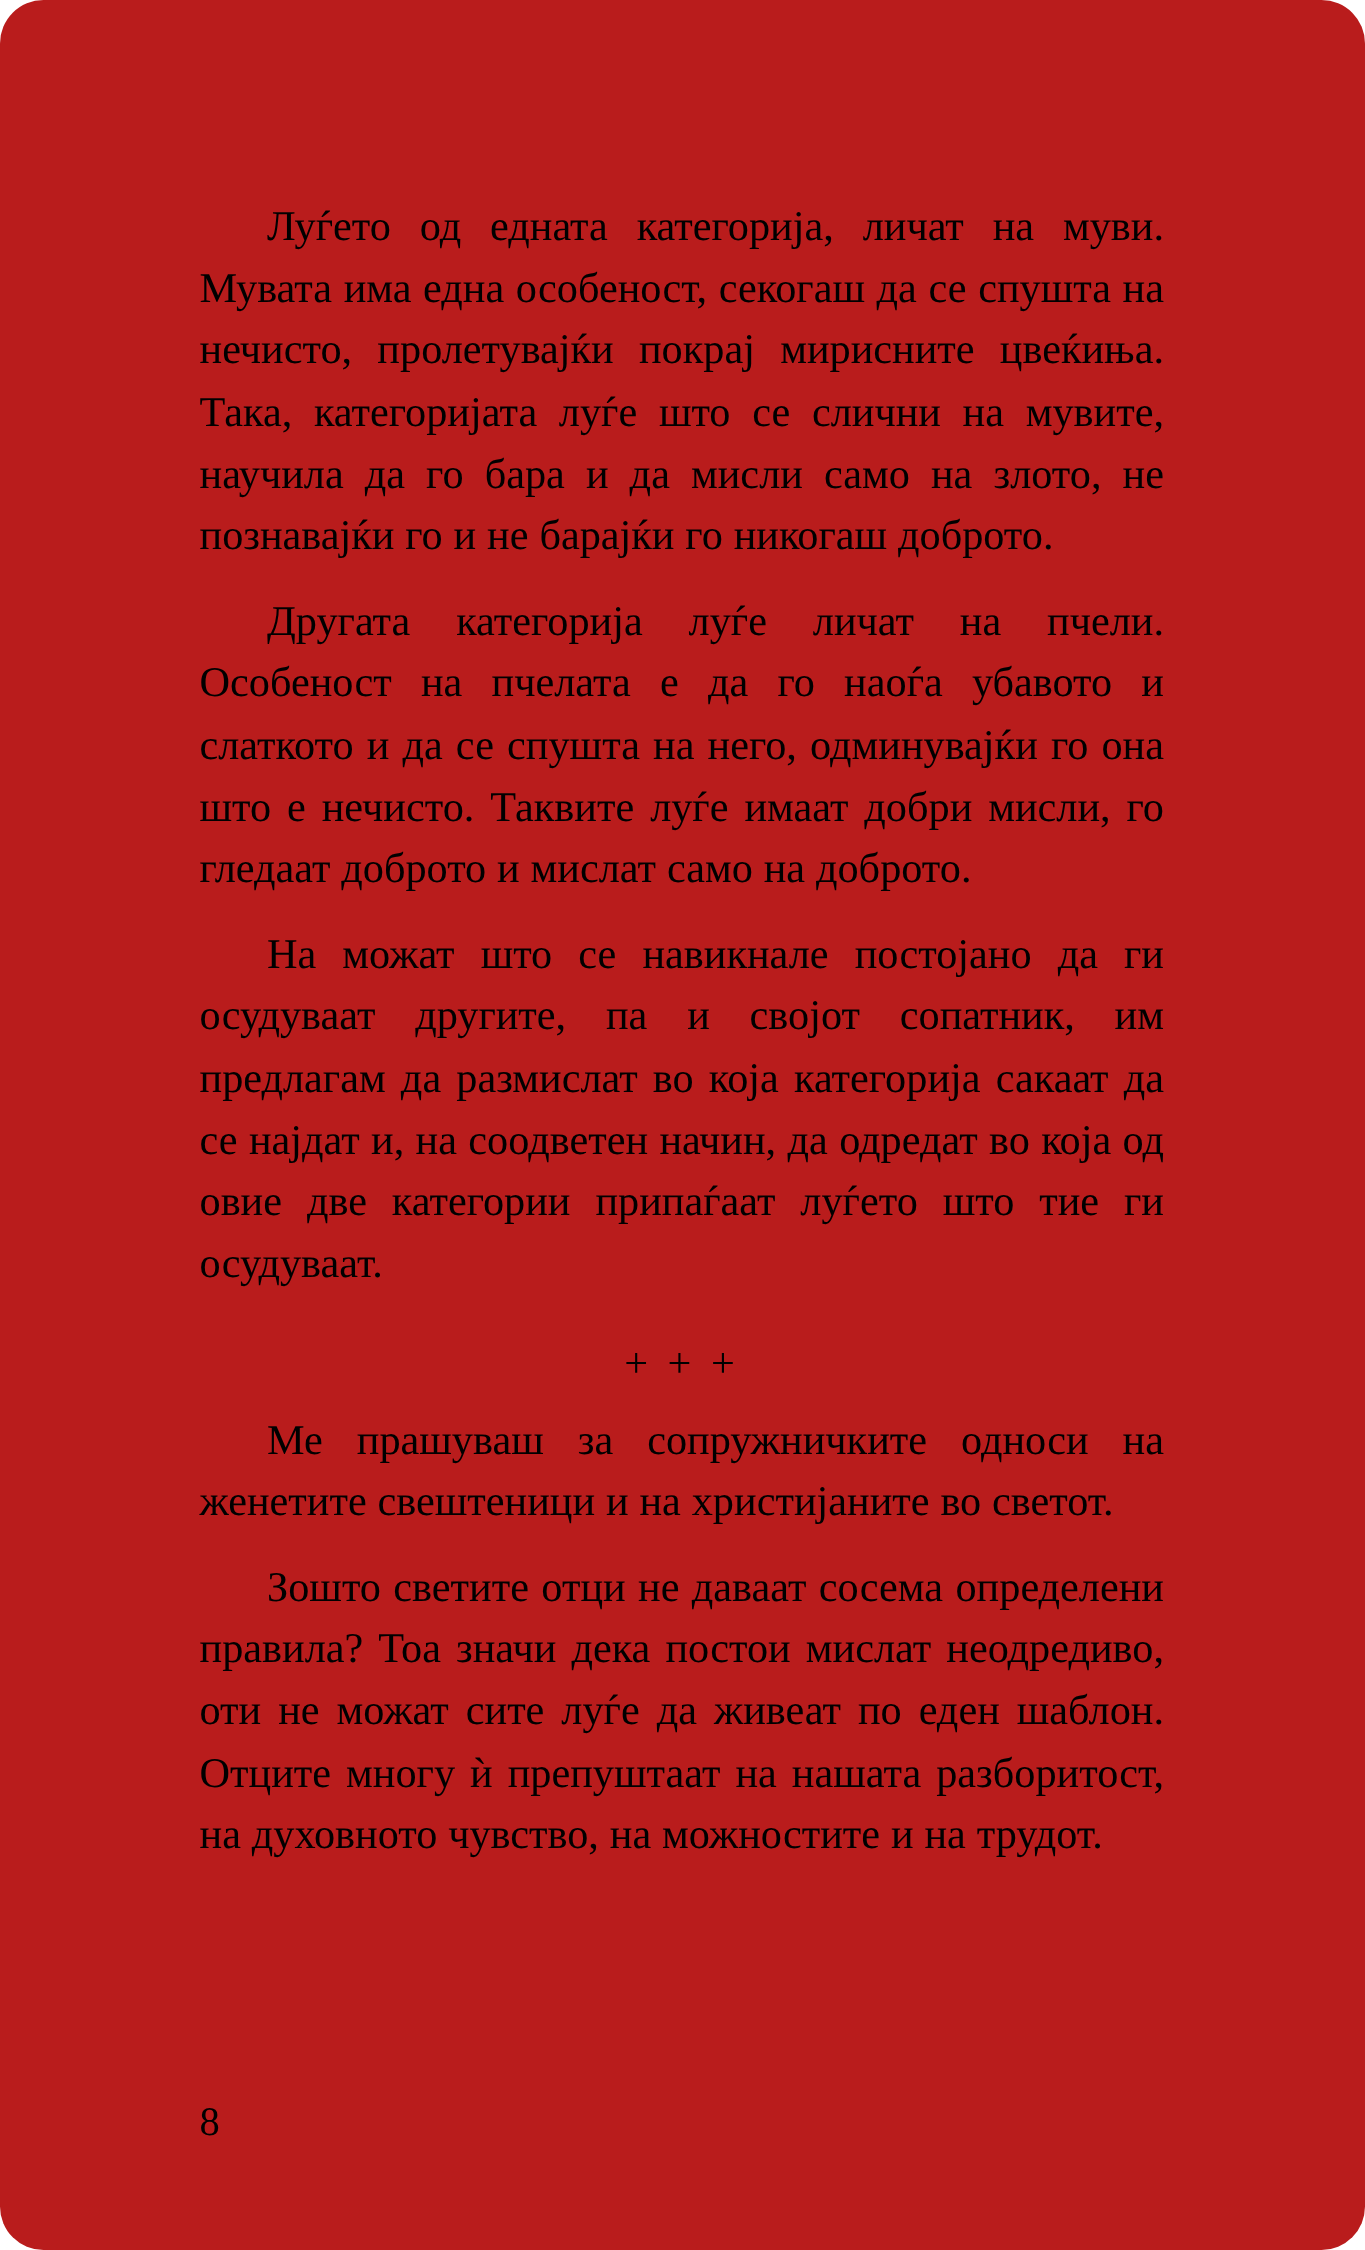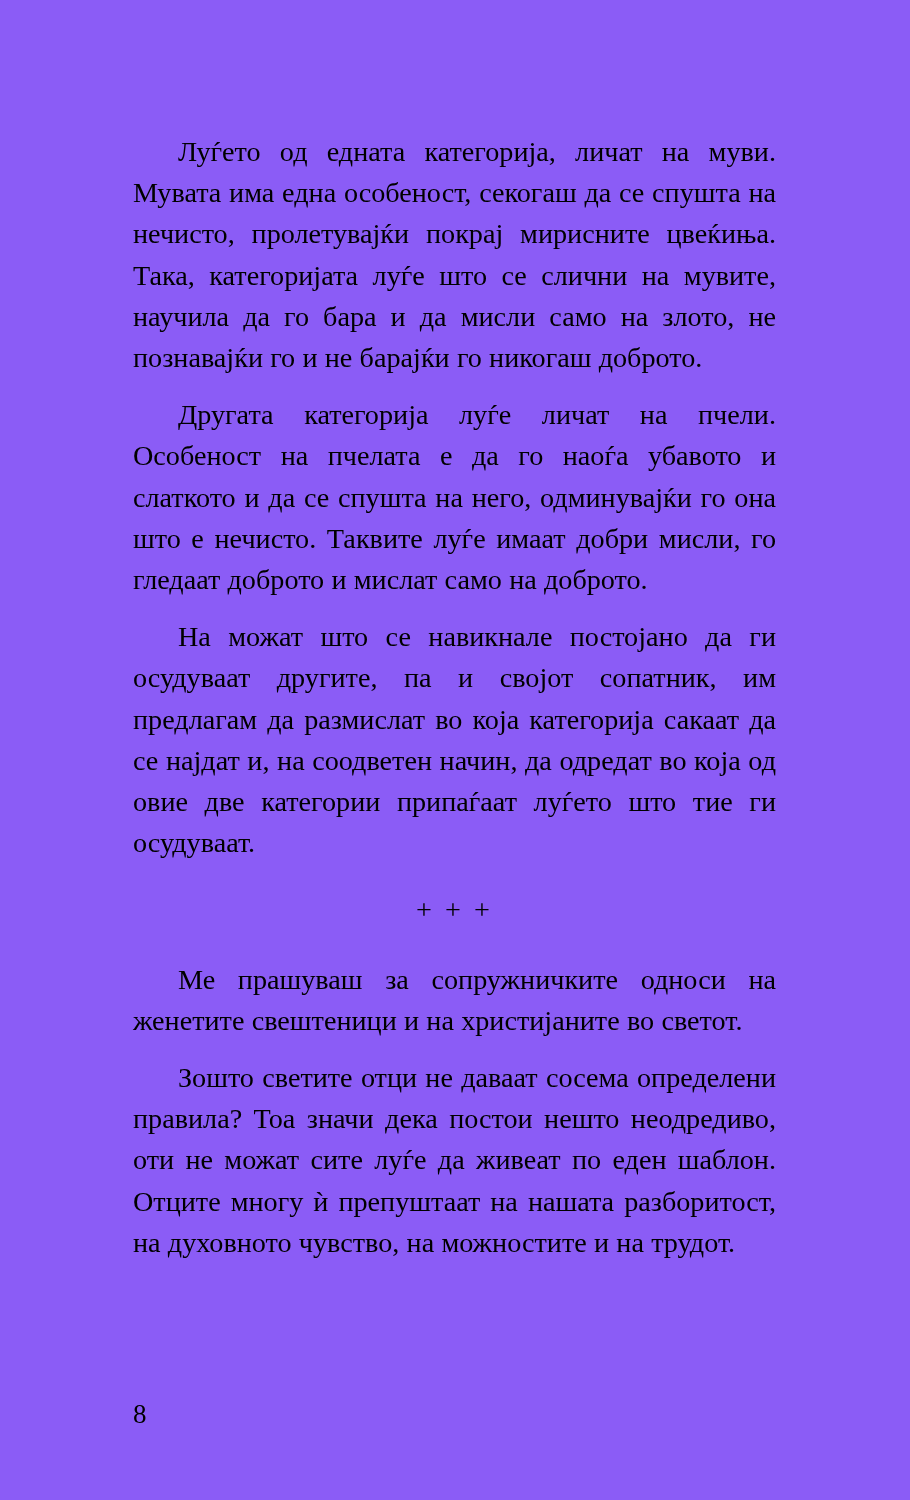--- a/index.html
+++ b/index.html
@@ -15,22 +15,23 @@
     color: #000000;
     -webkit-font-smoothing: antialiased;
   }
 
   .page {
     position: absolute;
     left: 0;
     top: 0;
     width: 910px;
     height: 1500px;
-    background: #8b5cf6;
+    background: #b91c1c;
     overflow: hidden;
+    border-radius: 29px;
   }
 
   .text-column {
     position: absolute;
     left: 133px;
     top: 131px;
     width: 643px;
   }
 
   .para {
@@ -54,21 +55,21 @@
     padding: 0;
     text-align: center;
     text-indent: 0;
     font-size: 28.2px;
     line-height: 41.2px;
     letter-spacing: 3px;
     margin-top: 26px;
   }
 
   .separator + .para {
-    margin-top: 28px;
+    margin-top: 9px;
   }
 
   .folio {
     position: absolute;
     left: 133px;
     top: 1398px;
     font-size: 27px;
     line-height: 32px;
     font-family: "Liberation Serif", "DejaVu Serif", serif;
   }
@@ -83,19 +84,19 @@
     <p class="para">Луѓето од едната категорија, личат на муви. Мувата има една особеност, секогаш да се спушта на нечисто, пролетувајќи покрај мирисните цвеќиња. Така, категоријата луѓе што се слични на мувите, научила да го бара и да мисли само на злото, не познавајќи го и не барајќи го никогаш доброто.</p>
 
     <p class="para">Другата категорија луѓе личат на пчели. Особеност на пчелата е да го наоѓа убавото и слаткото и да се спушта на него, одминувајќи го она што е нечисто. Таквите луѓе имаат добри мисли, го гледаат доброто и мислат само на доброто.</p>
 
     <p class="para">На можат што се навикнале постојано да ги осудуваат другите, па и својот сопатник, им предлагам да размислат во која категорија сакаат да се најдат и, на соодветен начин, да одредат во која од овие две категории припаѓаат луѓето што тие ги осудуваат.</p>
 
     <p class="separator">+ + +</p>
 
     <p class="para">Ме прашуваш за сопружничките односи на женетите свештеници и на христијаните во светот.</p>
 
-    <p class="para">Зошто светите отци не даваат сосема определени правила? Тоа значи дека постои нешто неодредиво, оти не можат сите луѓе да живеат по еден шаблон. Отците многу ѝ препуштаат на нашата разборитост, на духовното чувство, на можностите и на трудот.</p>
+    <p class="para">Зошто светите отци не даваат сосема определени правила? Тоа значи дека постои мислат неодредиво, оти не можат сите луѓе да живеат по еден шаблон. Отците многу ѝ препуштаат на нашата разборитост, на духовното чувство, на можностите и на трудот.</p>
 
   </div>
 
   <div class="folio">8</div>
 
 </div>
 
 </body></html>

